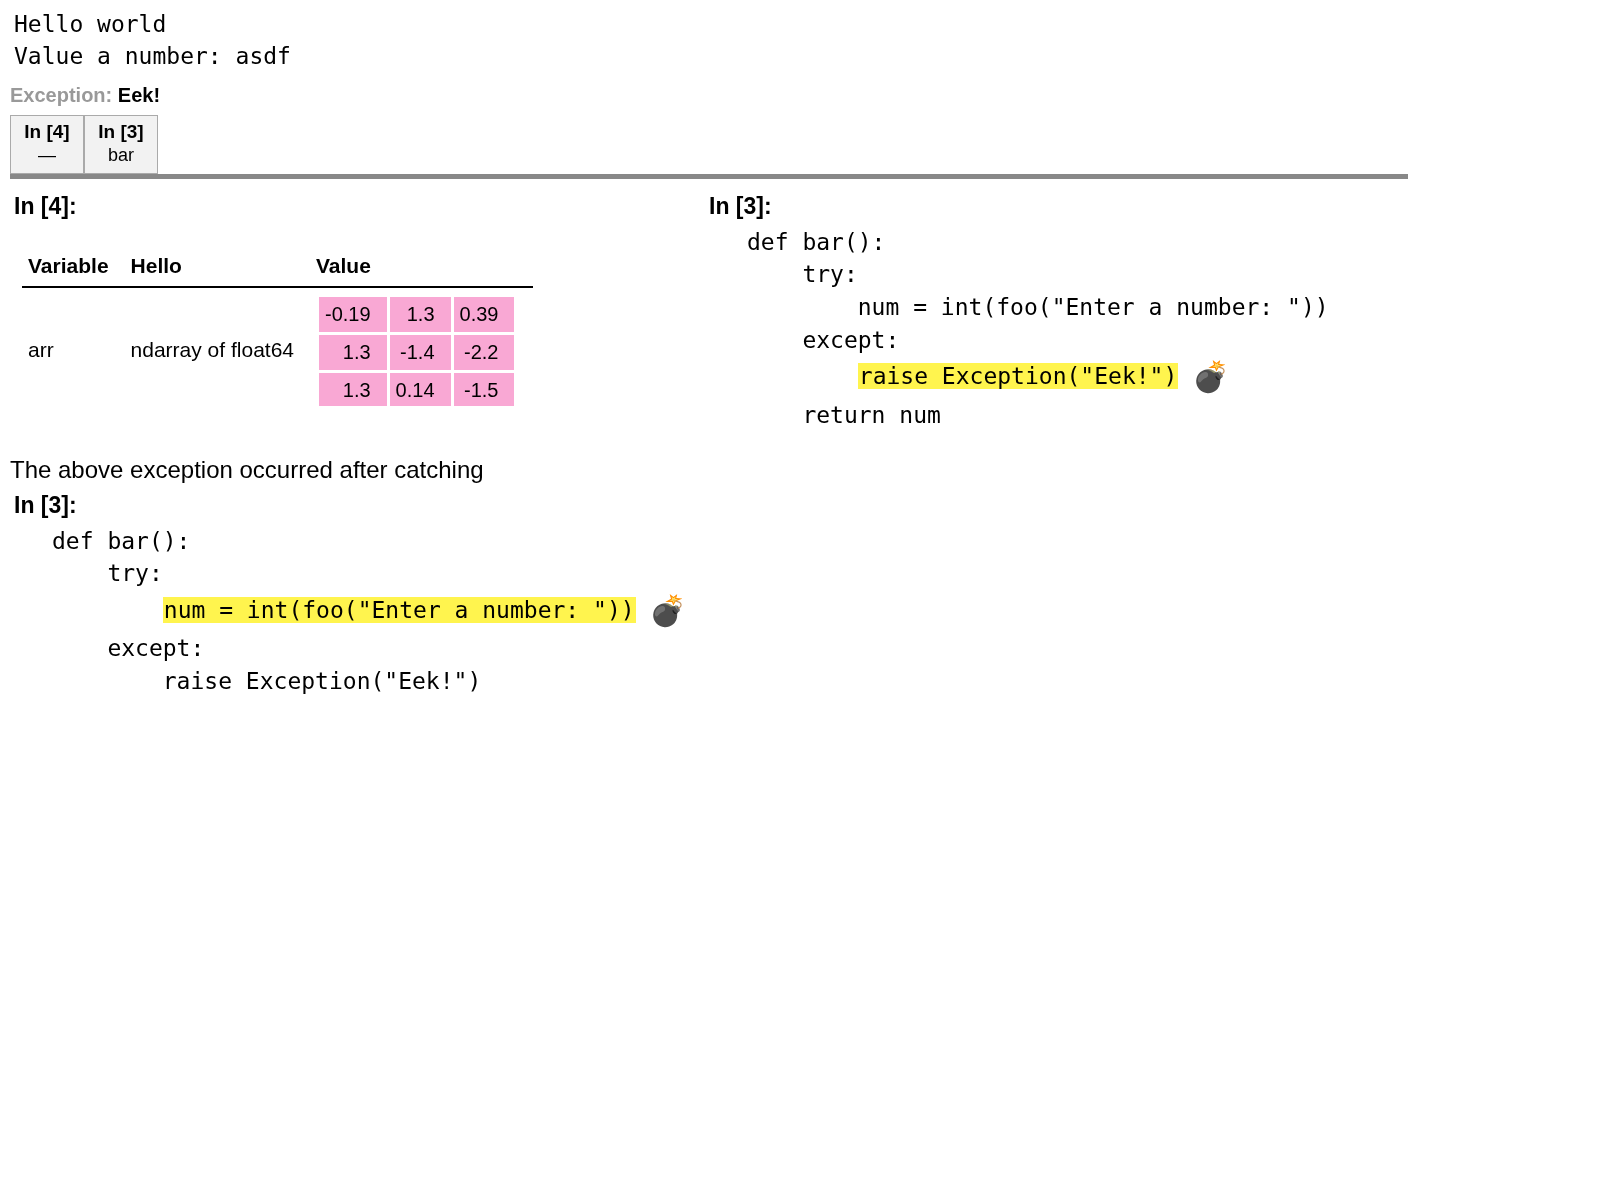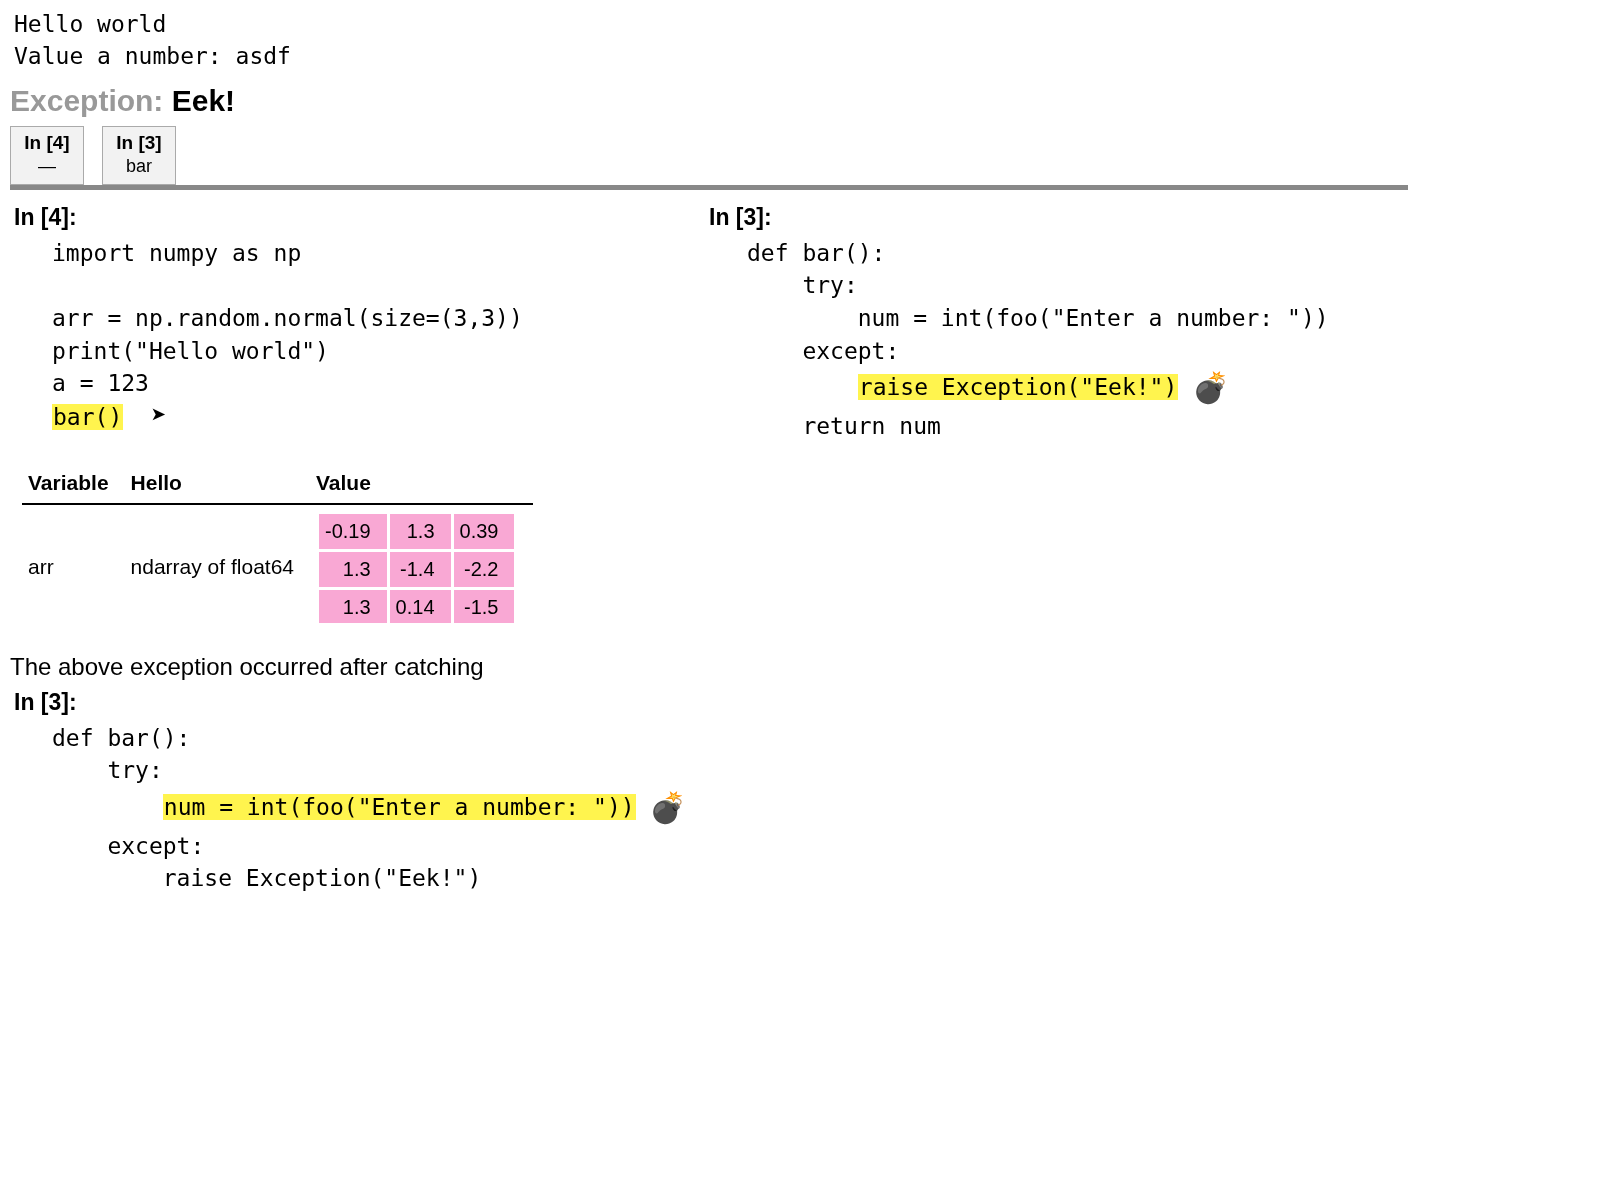--- a/index.html
+++ b/index.html
@@ -12,36 +12,36 @@
 }
 .container { width: 1418px; }
 .mono { font-family: ui-monospace, Menlo, Consolas, monospace; }
 .top-output {
   padding: 8px 14px 0 14px;
   font-size: 23px;
   line-height: 1.4;
 }
 .exception-header {
   padding: 12px 10px 8px 10px;
-  font-size: 30px;
+  font-size: 20px;
   font-weight: 700;
 }
 .exc-type { color: #999; }
 .exc-msg { color: #000; }
 .frame-tabs {
   display: flex;
   padding-left: 10px;
 }
 .frame-tab {
   border: 1px solid #aaa;
   background: #f2f2f2;
   min-width: 74px;
   text-align: center;
   padding: 4px 8px 6px 8px;
-  margin-right: 18px;
+  margin-right: 0;
   cursor: pointer;
   font-size: 19px;
   line-height: 1.25;
 }
 .frame-tab .tab-prompt { font-weight: 700; }
 .frame-tab .tab-sub { font-size: 18px; font-weight: 400; }
 .hr-thick {
   border: none;
   border-top: 5px solid #888;
   margin: 0 10px 14px 10px;
@@ -145,31 +145,20 @@
       <div class="tab-prompt">In [3]</div>
       <div class="tab-sub">bar</div>
     </div>
   </div>
 
   <hr class="hr-thick">
 
   <div class="panes">
     <div class="pane">
       <div class="cell-prompt">In [4]:</div>
-      <div class="code mono">
-        <div>import numpy as np</div>
-        <div>&nbsp;</div>
-        <div>arr = np.random.normal(size=(3,3))</div>
-        <div>print("Hello world")</div>
-        <div>a = 123</div>
-        <div>
-          <span class="highlight">bar()</span>
-          <span class="arrow-icon">➤</span>
-        </div>
-      </div>
 
       <table class="var-table">
         <thead>
           <tr>
             <th>Variable</th>
             <th>Hello</th>
             <th>Value</th>
           </tr>
         </thead>
         <tbody>

